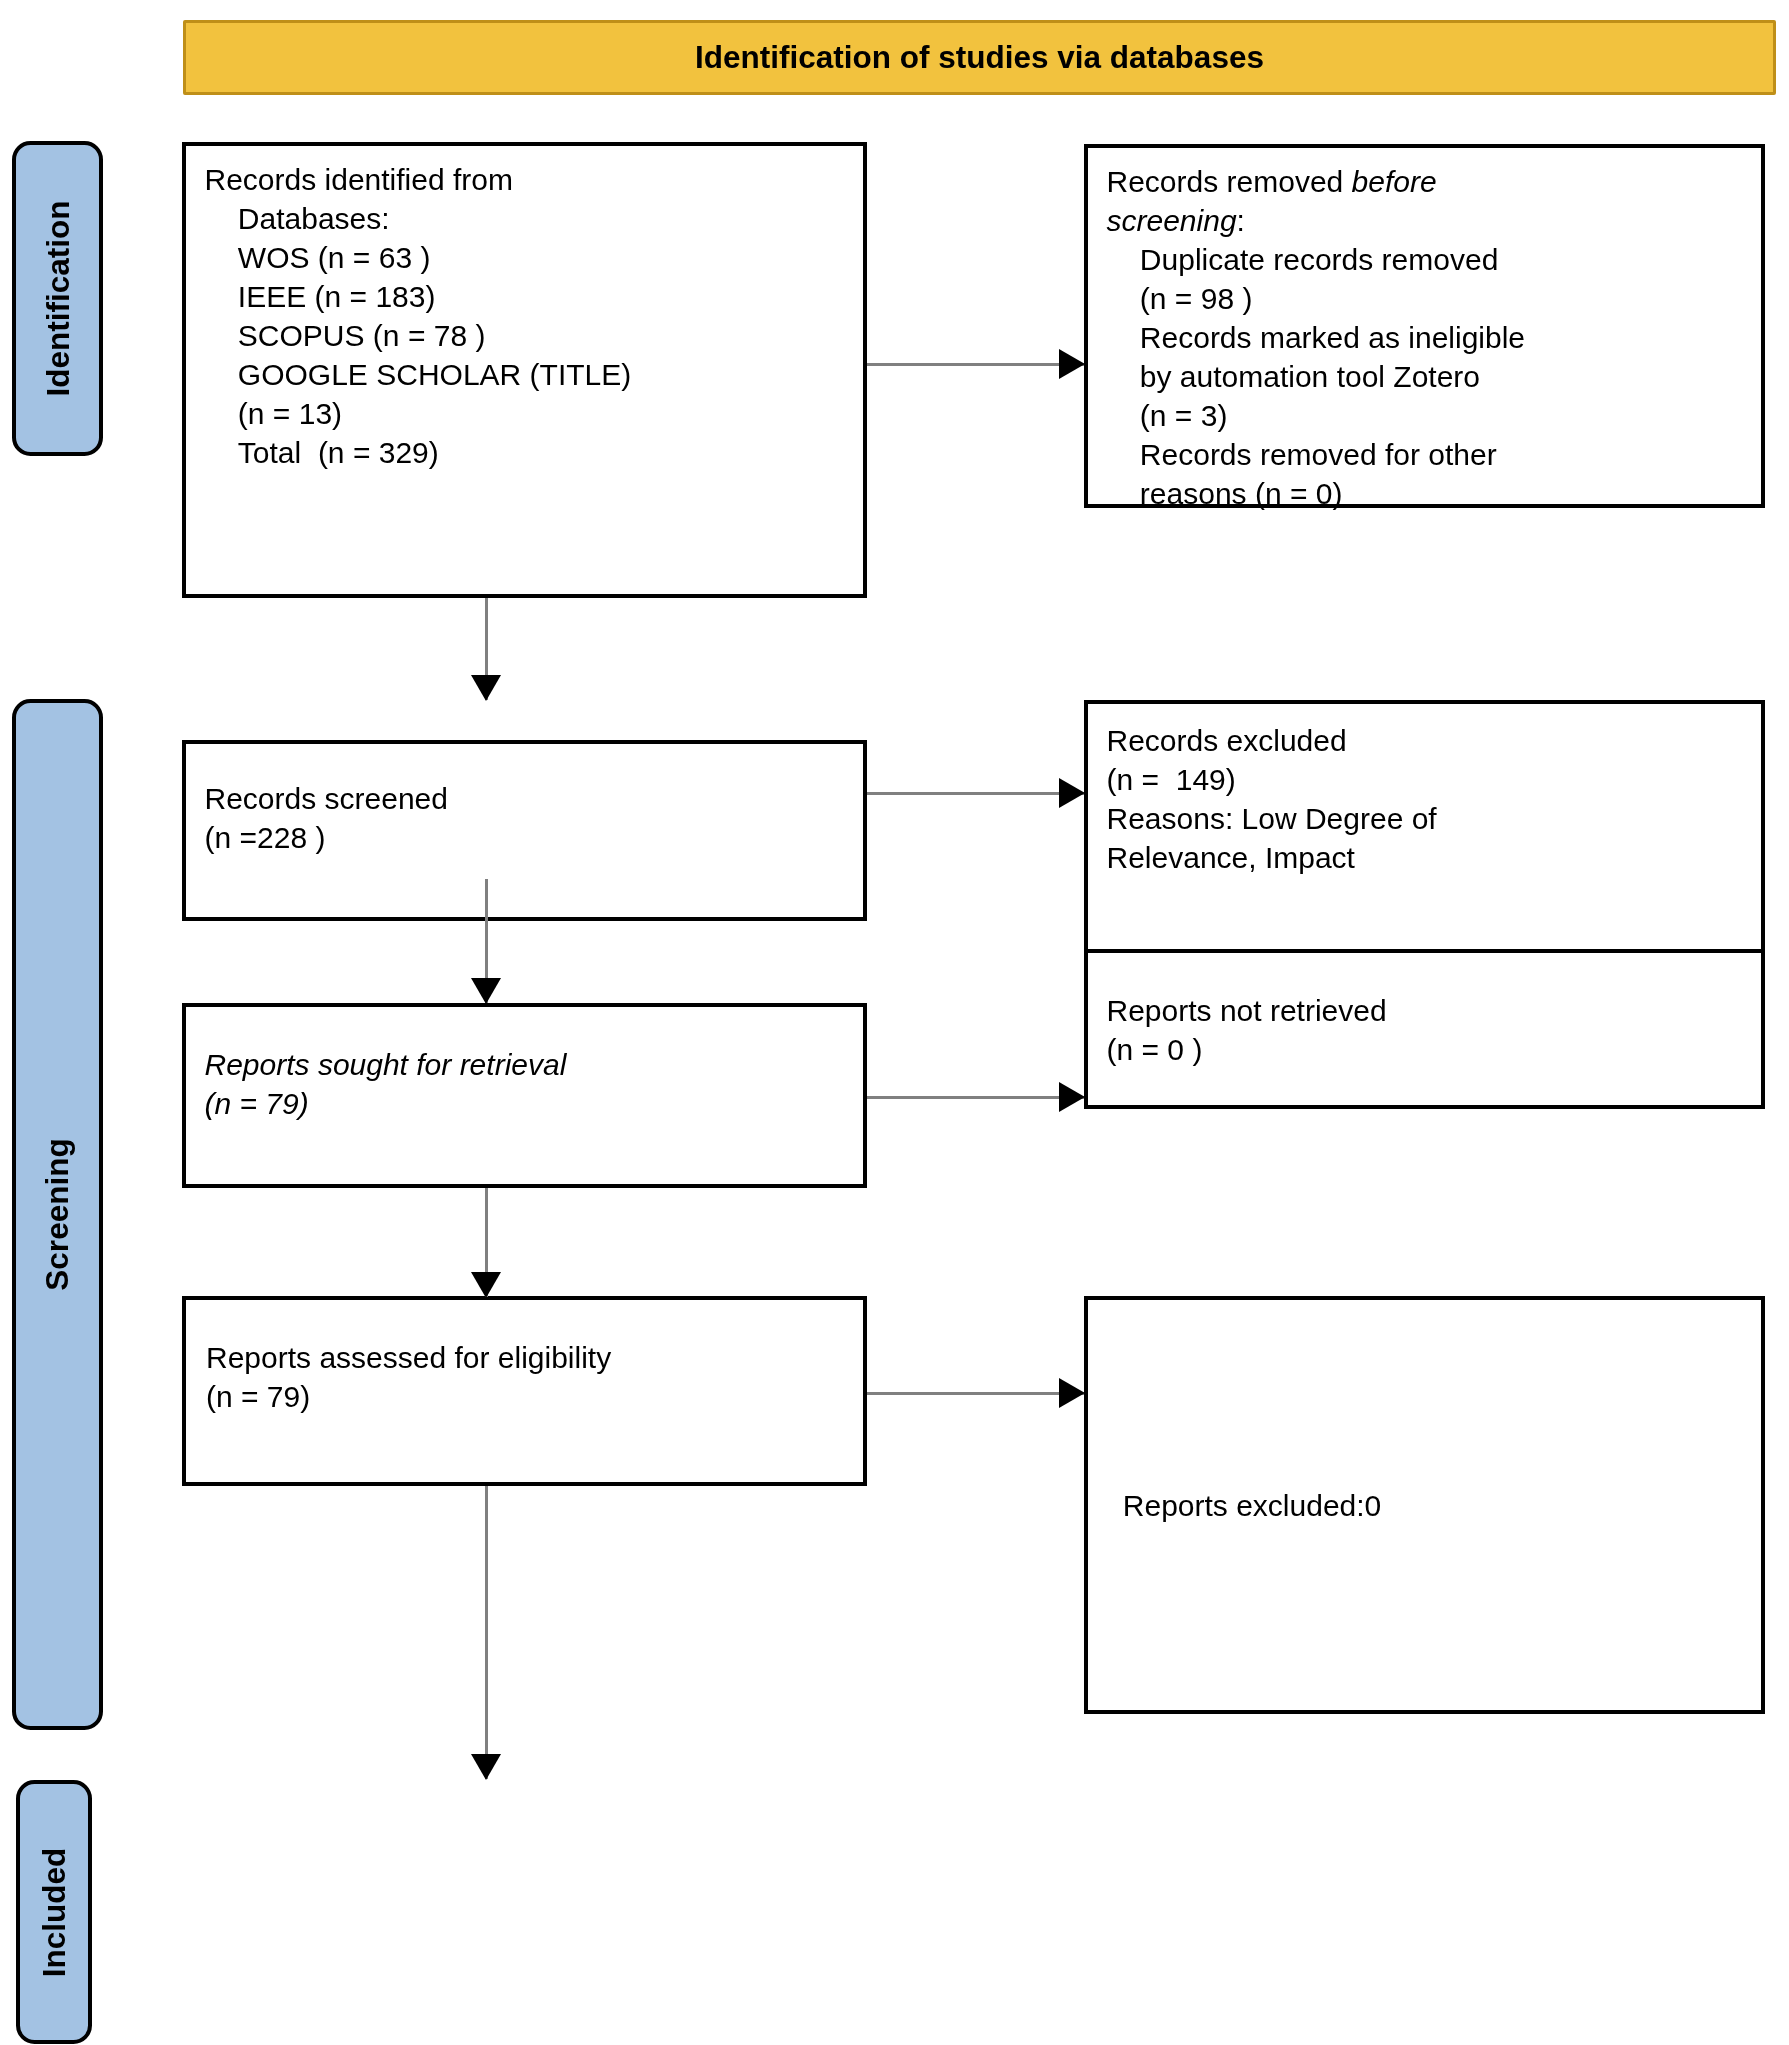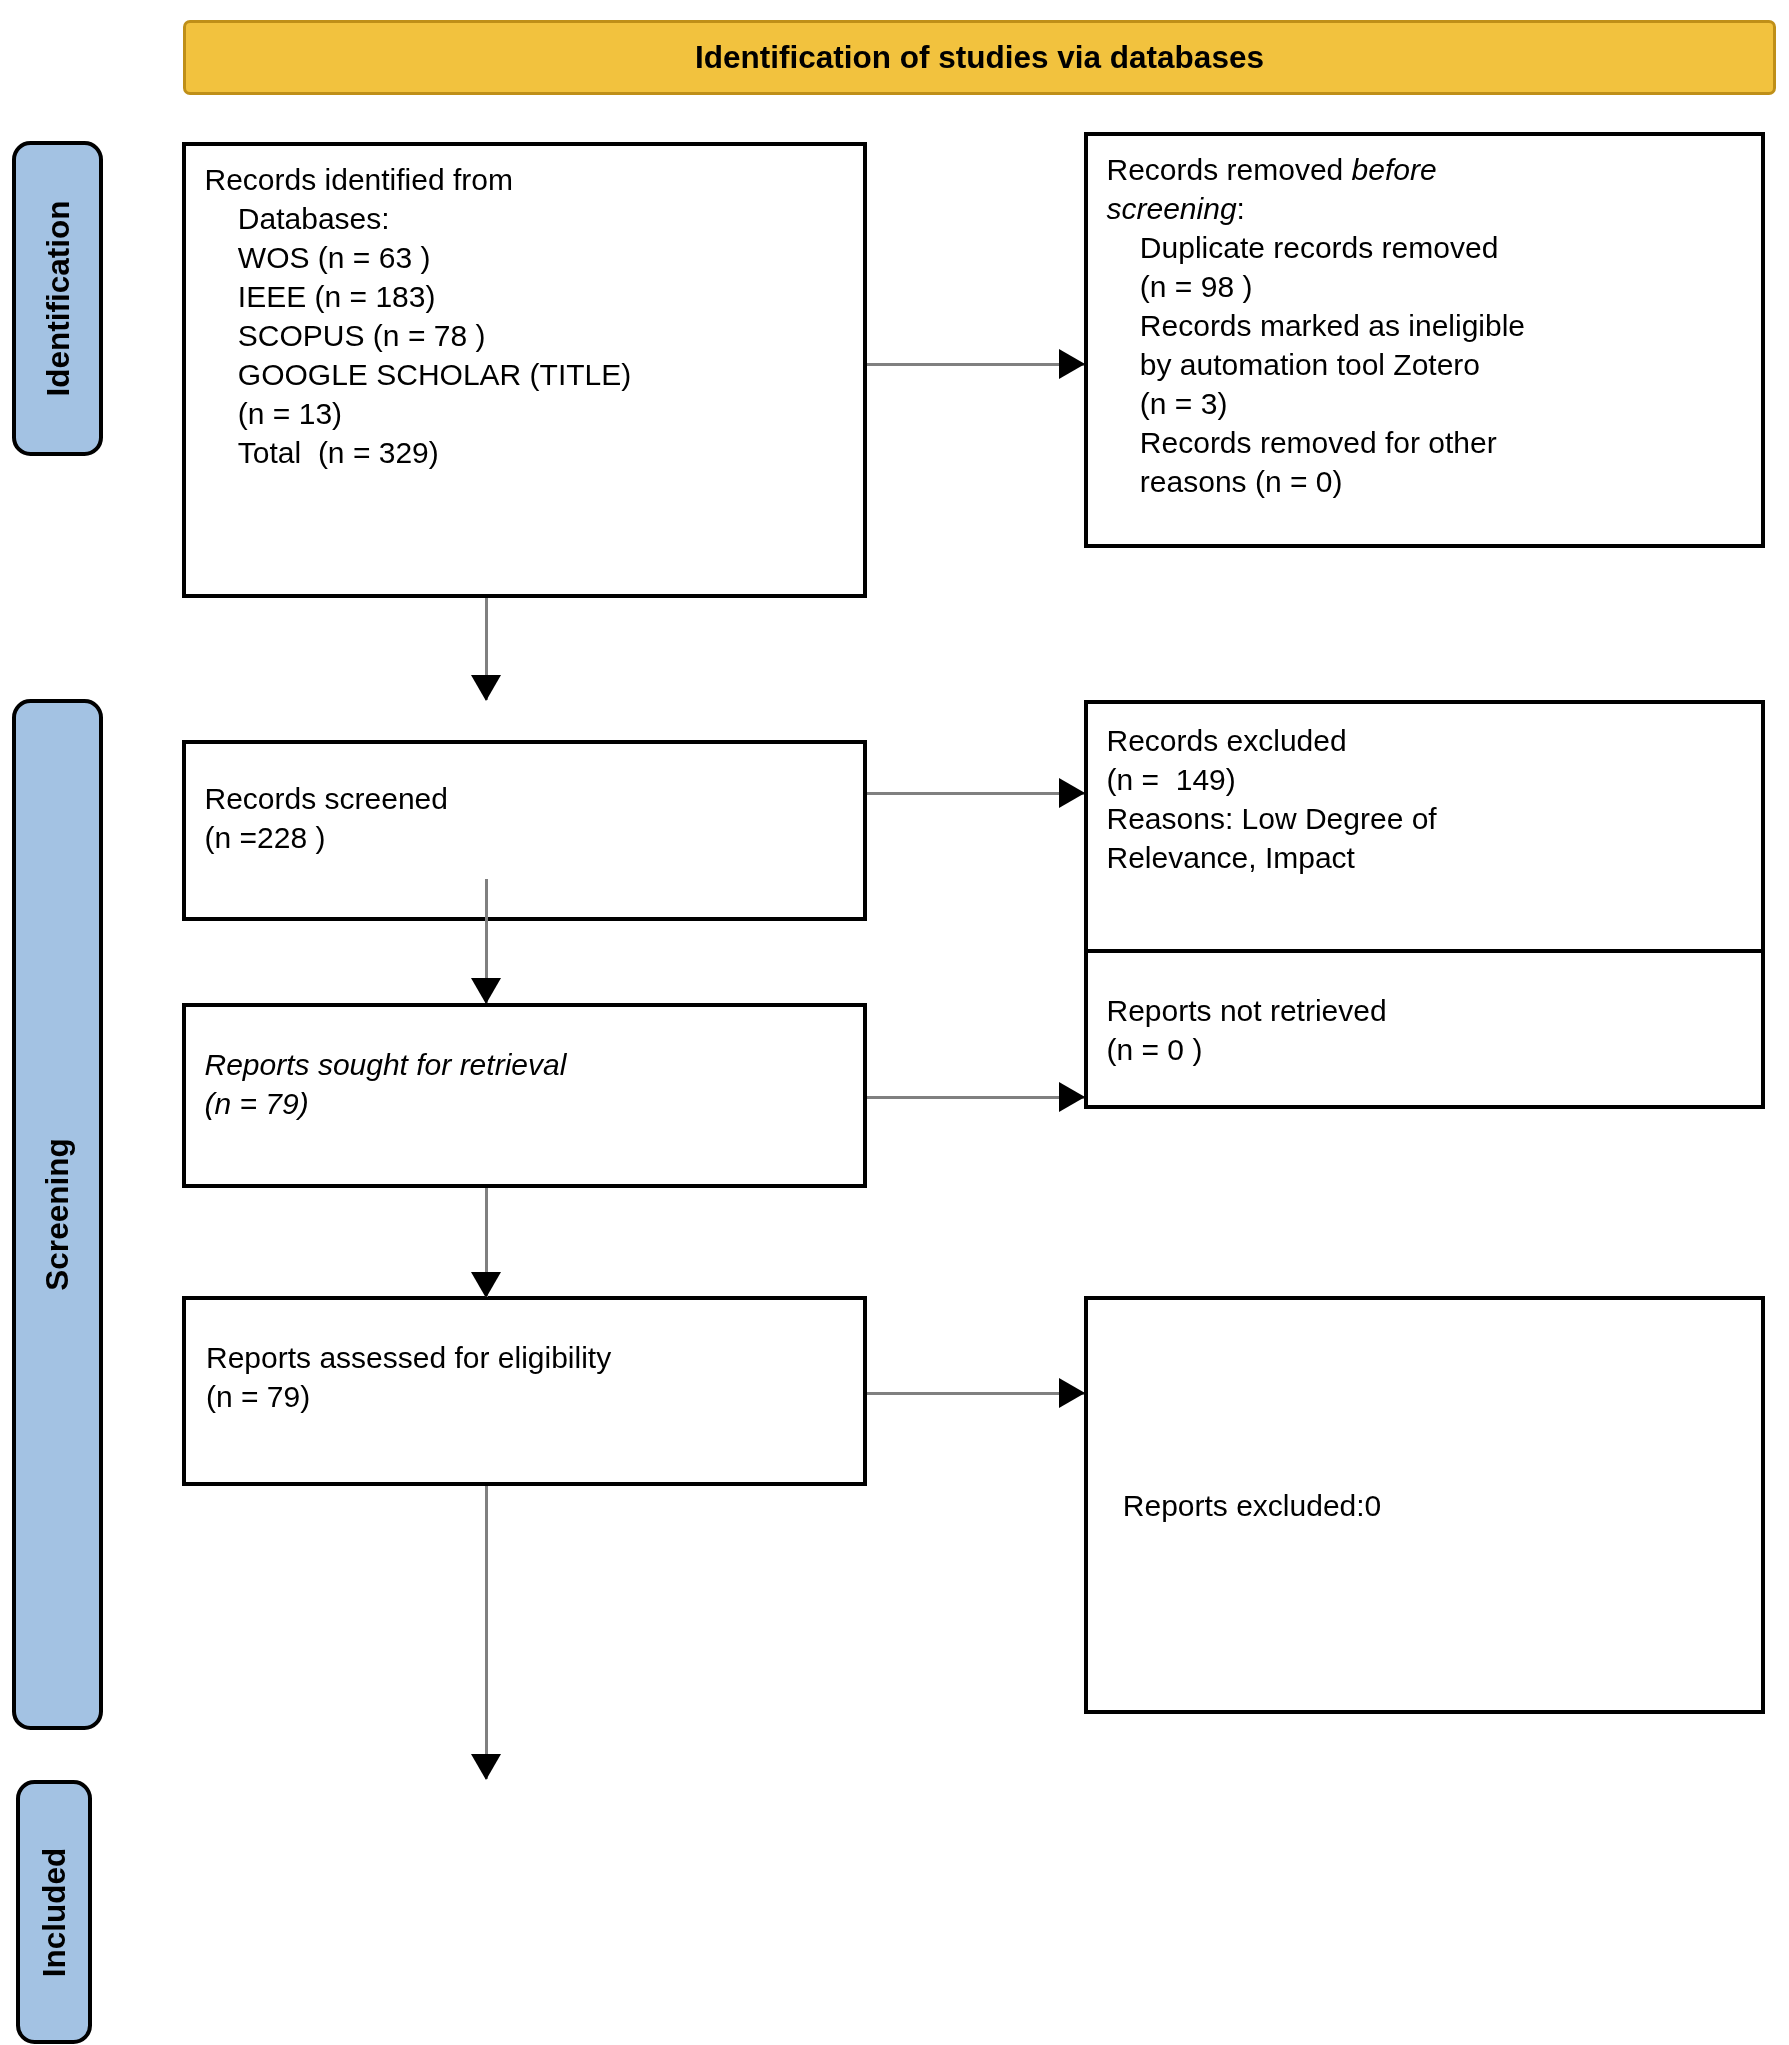--- a/index.html
+++ b/index.html
@@ -20,21 +20,21 @@
 
   
   .banner {
     position: absolute;
     left: 183px;
     top: 19.5px;
     width: 1593px;
     height: 75px;
     background: #F2C23E;
     border: 3.8px solid #BF8F18;
-    border-radius: 7px;
+    border-radius: 2px;
     box-sizing: border-box;
     display: flex;
     align-items: center;
     justify-content: center;
   }
   .banner-text {
     font-size: 31.5px;
     font-weight: bold;
     color: #000000;
     letter-spacing: 0px;
@@ -79,21 +79,21 @@
   .ital { font-style: italic; }
 
   
   #box-identified   { left: 182px;  top: 142px;  width: 685px; height: 456px; }
   #box-screened     { left: 182px;  top: 740px; width: 685px; height: 181px; }
   #box-sought       { left: 182px;  top: 1003px; width: 685px; height: 185px; font-style: italic; }
   #box-assessed     { left: 182px;  top: 1296px; width: 685px; height: 190px; padding-left: 20px; }
   #box-included     { left: 182px;  top: 1780px; width: 685px; height: 264px; }
 
   
-  #box-removed      { left: 1084px; top: 132px;  width: 681px; height: 416px; }
+  #box-removed      { left: 1084px; top: 144px;  width: 681px; height: 364px; }
   #box-excluded     { left: 1084px; top: 700px; width: 681px; height: 288px; }
   #box-notretrieved { left: 1084px; top: 949px; width: 681px; height: 160px; }
   #box-repexcluded  { left: 1084px; top: 1296px; width: 681px; height: 418px;
                       display: flex; align-items: center; }
 
   #box-included .txt { margin-top: 77px; }
   #box-screened .txt { margin-top: 20.6px; }
   #box-sought .txt { margin-top: 24px; }
   #box-assessed .txt { margin-top: 24px; }
   #box-notretrieved .txt { margin-top: 24px; }

